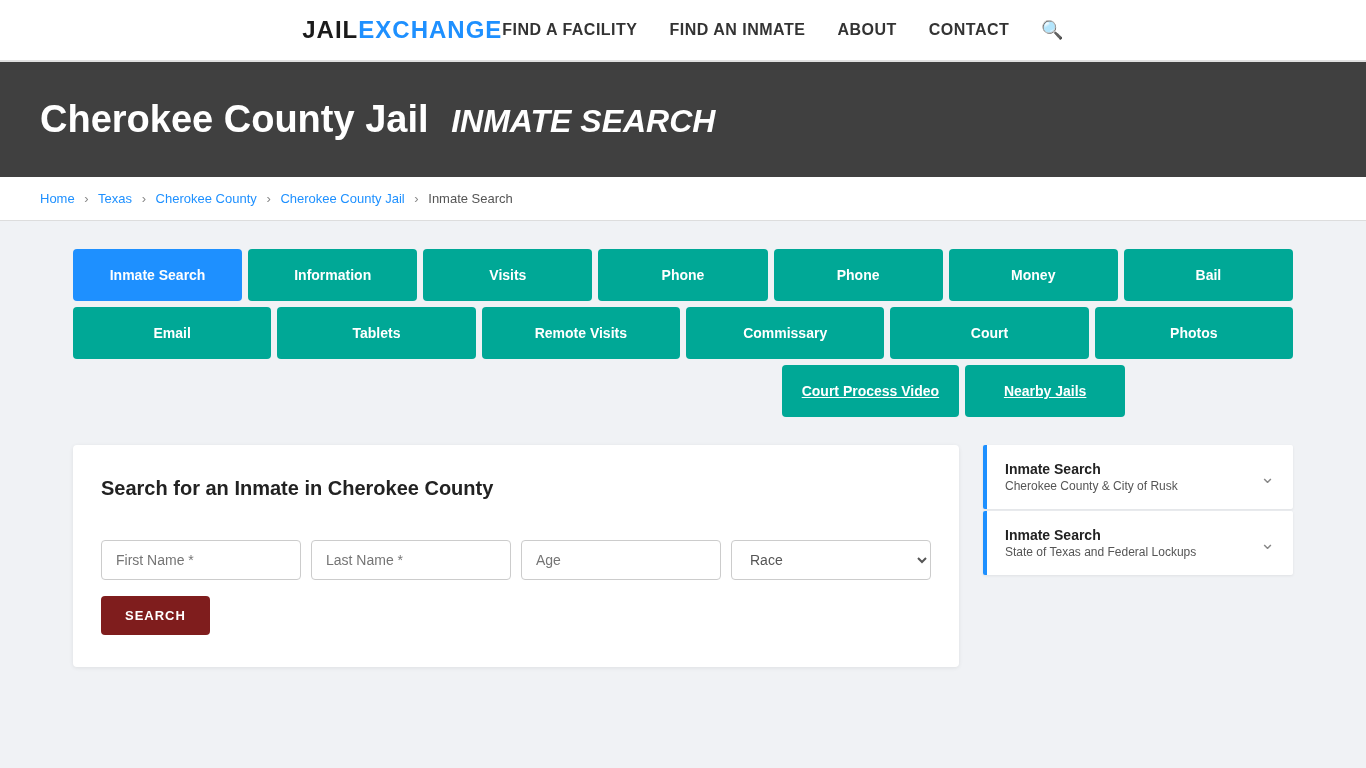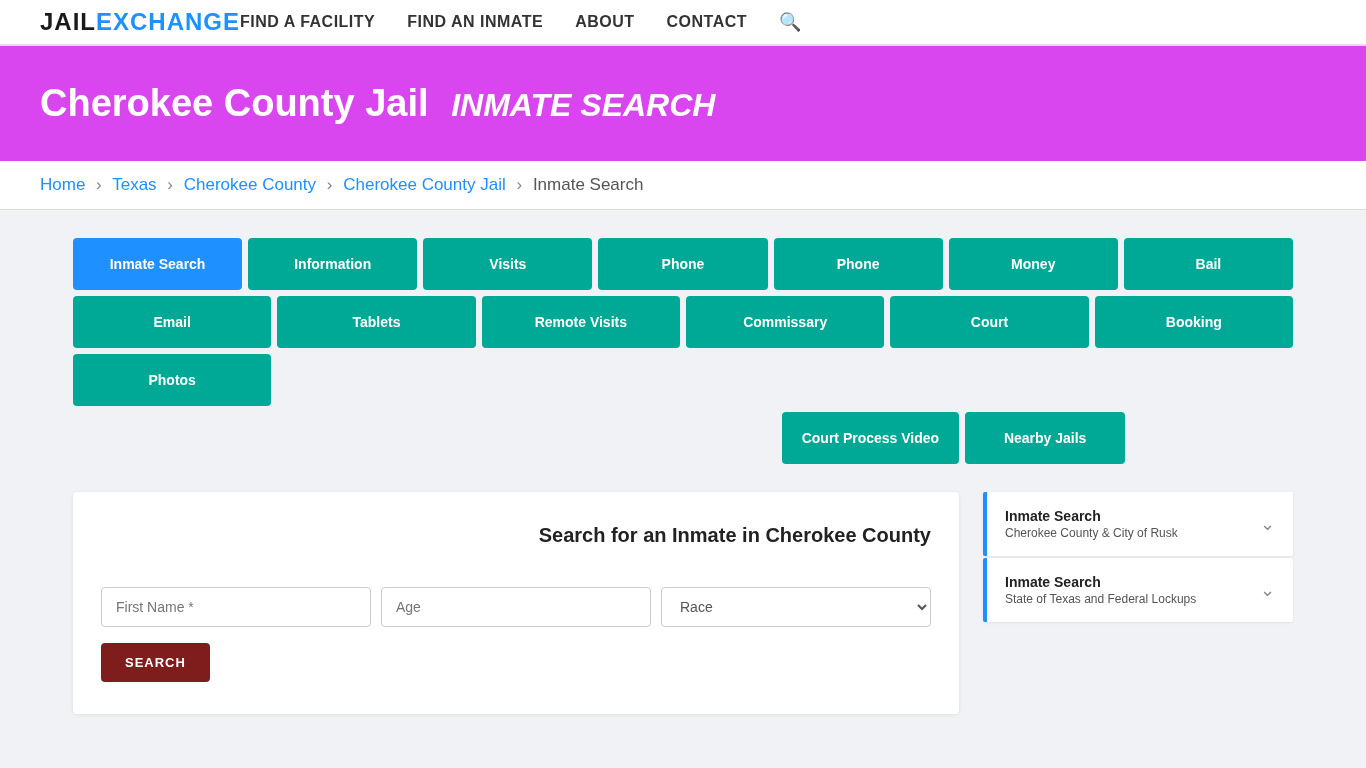--- a/index.html
+++ b/index.html
@@ -3,24 +3,24 @@
   <meta charset="utf-8">
   <style>
     * { margin: 0; padding: 0; box-sizing: border-box; }
     body { font-family: Arial, sans-serif; background: #f0f2f5; color: #333; }
 
     
     .header {
       background: #fff;
       border-bottom: 2px solid #e0e0e0;
       padding: 0 40px;
-      height: 46px;
+      height: 62px;
       display: flex;
       align-items: center;
-      justify-content: flex-start;
+      justify-content: center;
     }
     .logo {
       font-size: 24px;
       font-weight: 900;
       letter-spacing: 1px;
       color: #1a1a1a;
     }
     .logo span.jail { color: #1a1a1a; }
     .logo span.exchange { color: #1e90ff; }
     .nav {
@@ -37,42 +37,42 @@
       text-transform: uppercase;
     }
     .search-icon {
       font-size: 18px;
       color: #555;
       cursor: pointer;
     }
 
     
     .hero {
-      background: #d946ef;
+      background: #404040;
       padding: 36px 40px;
     }
     .hero h1 {
       color: #fff;
       font-size: 38px;
       font-weight: 900;
     }
     .hero h1 span.italic-tag {
       font-style: italic;
       font-weight: 700;
       font-size: 32px;
       text-transform: uppercase;
       margin-left: 12px;
     }
 
     
     .breadcrumb {
       background: #fff;
       padding: 14px 40px;
       border-bottom: 1px solid #ddd;
-      font-size: 17px;
+      font-size: 13px;
     }
     .breadcrumb a {
       color: #1e90ff;
       text-decoration: none;
     }
     .breadcrumb span.sep {
       color: #888;
       margin: 0 6px;
     }
     .breadcrumb span.current {
@@ -124,41 +124,42 @@
       padding: 18px 20px;
       border: none;
       border-radius: 4px;
       font-size: 14px;
       font-weight: 600;
       cursor: pointer;
       text-align: center;
       color: #fff;
       background: #00a896;
       min-width: 160px;
+      text-decoration: underline;
     }
 
     
     .content-layout {
       display: flex;
       gap: 24px;
       align-items: flex-start;
     }
 
     
     .search-card {
       background: #fff;
       border-radius: 4px;
       padding: 32px 28px;
       flex: 1;
       box-shadow: 0 1px 4px rgba(0,0,0,0.08);
     }
     .search-card h2 {
       font-size: 20px;
       font-weight: 700;
-      text-align: right;
+      text-align: left;
       color: #222;
     }
     .search-fields {
       display: flex;
       gap: 10px;
       margin-bottom: 16px;
       flex-wrap: wrap;
       margin-top: 40px;
     }
     .search-fields input,
@@ -267,35 +268,35 @@
     <button class="tab-btn">Money</button>
     <button class="tab-btn">Bail</button>
   </div>
 
   <div class="tab-grid-row2">
     <button class="tab-btn">Email</button>
     <button class="tab-btn">Tablets</button>
     <button class="tab-btn">Remote Visits</button>
     <button class="tab-btn">Commissary</button>
     <button class="tab-btn">Court</button>
-    <button class="tab-btn">Booking</button>
     <button class="tab-btn">Photos</button>
   </div>
 
   <div class="tab-grid-row3">
     <button class="tab-btn-row3">Court Process Video</button>
     <button class="tab-btn-row3">Nearby Jails</button>
   </div>
 
   <div class="content-layout">
 
     <div class="search-card">
       <h2>Search for an Inmate in Cherokee County</h2>
       <div class="search-fields">
         <input type="text" placeholder="First Name *" style="">
+        <input type="text" placeholder="Last Name *" style="">
         <input type="text" placeholder="Age" style="">
         <select>
           <option>Race</option>
           <option>White</option>
           <option>Black</option>
           <option>Hispanic</option>
           <option>Asian</option>
           <option>Other</option>
         </select>
       </div>

